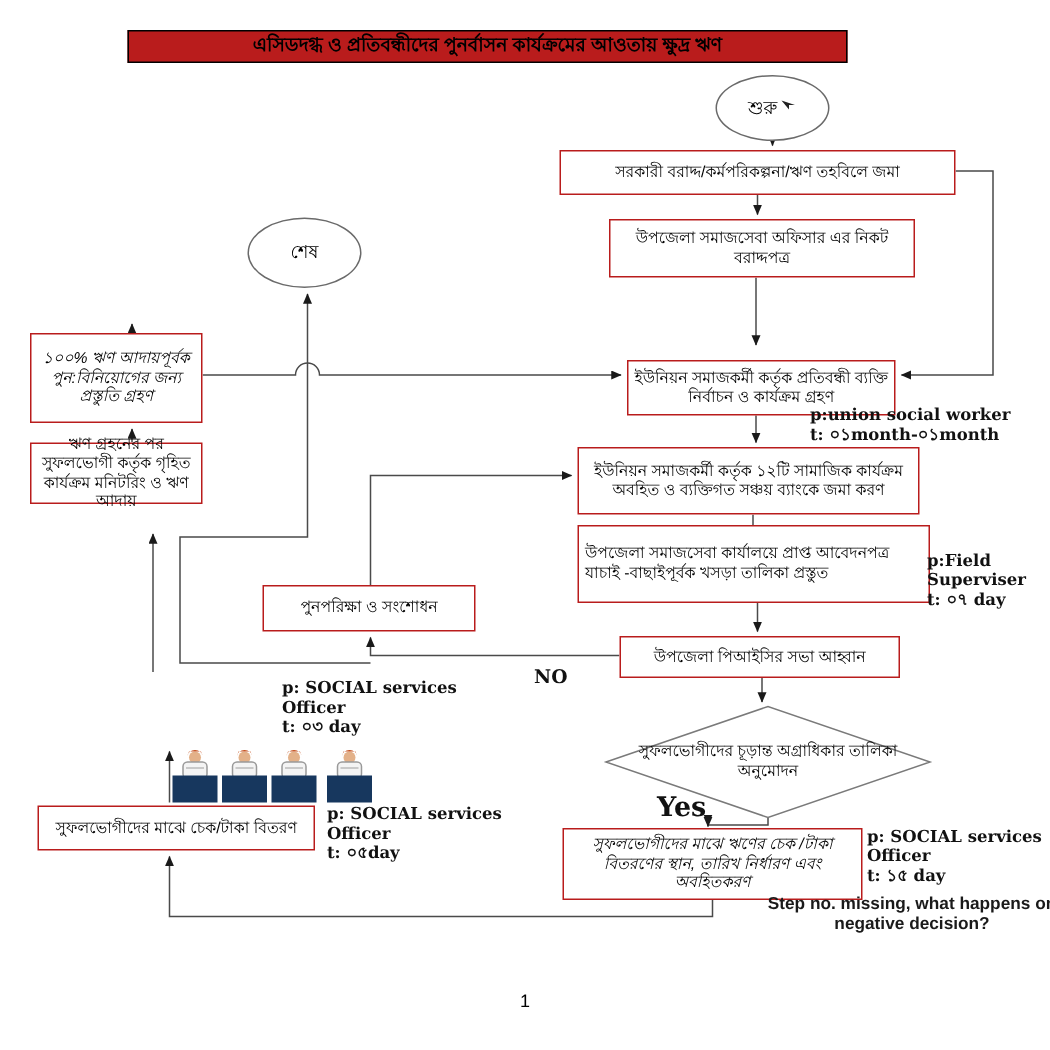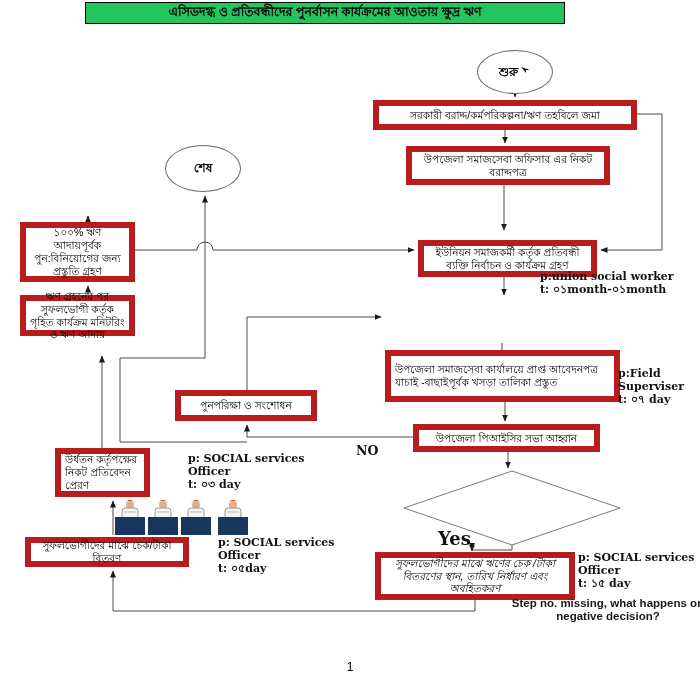--- a/index.html
+++ b/index.html
@@ -1,48 +1,48 @@
 <!DOCTYPE html>
 <html><head>
 <meta charset="utf-8">
 <style>
   html,body{margin:0;padding:0;background:#fff;}
   #canvas{position:relative;width:700px;height:700px;background:#ffffff;overflow:hidden;
           font-family:"Liberation Sans",sans-serif;color:#000;}
   #wires{position:absolute;left:0;top:0;width:700px;height:700px;}
-  .node{position:absolute;background:#fff;border:6px solid #b91c1c;display:flex;
+  .node{position:absolute;background:#fff;border:1px solid #b91c1c;display:flex;
         align-items:center;justify-content:center;text-align:center;
         font-size:10.5px;line-height:1.22;padding:2px 4px;box-sizing:border-box;}
-  .oval{border-radius:50%;border:1px solid #6a6a6a;font-size:12px;font-weight:bold;}
+  .oval{border-radius:50%;border:1px solid #6a6a6a;font-size:12px;}
   .lefttxt{justify-content:flex-start;text-align:left;}
   .freelabel{position:absolute;font-family:"DejaVu Serif","Liberation Serif",serif;
              font-weight:bold;font-size:11px;line-height:1.18;color:#111;}
-  .titlebar{position:absolute;left:85px;top:2px;width:478px;height:20px;background:#22c55e;
+  .titlebar{position:absolute;left:85px;top:20px;width:478px;height:20px;background:#b91c1c;
             border:1px solid #000;display:flex;align-items:center;justify-content:center;
             font-weight:bold;font-size:12.5px;}
   .notetxt{position:absolute;font-weight:bold;font-size:11.5px;line-height:1.15;
            text-align:center;font-family:"Liberation Sans",sans-serif;color:#1a1a1a;}
   .diamond-text{position:absolute;display:flex;align-items:center;justify-content:center;
                 text-align:center;font-size:10.5px;line-height:1.25;background:transparent;border:none;}
   .pagenum{position:absolute;left:340px;top:660px;width:20px;text-align:center;font-size:12px;}
   .icons-row{position:absolute;left:114px;top:497px;display:flex;gap:1px;}
   
   #n-start{left:477px;top:50px;width:76px;height:44px;}
   #n-end{left:165px;top:145px;width:76px;height:47px;}
   #n-govt{left:373px;top:100px;width:264px;height:30px;}
   #n-letter{left:406px;top:146px;width:204px;height:39px;}
   #n-select{left:418px;top:240px;width:179px;height:37px;}
   #n-inform{left:385px;top:298px;width:228px;height:45px;}
   #n-verify{left:385px;top:350px;width:235px;height:52px;}
   #n-pic{left:413px;top:424px;width:187px;height:28px;}
   #n-schedule{left:375px;top:552px;width:200px;height:48px;font-style:italic;}
-  #n-distribute{left:25px;top:537px;width:164px;height:30px;}
+  #n-distribute{left:25px;top:537px;width:185px;height:30px;}
   #n-report{left:55px;top:448px;width:95px;height:49px;}
   #n-monitor{left:20px;top:295px;width:115px;height:41px;}
-  #n-reinvest{left:20px;top:222px;width:115px;height:60px;}
+  #n-reinvest{left:20px;top:222px;width:115px;height:60px;font-style:italic;}
   #n-revision{left:175px;top:390px;width:142px;height:31px;}
   #t-decision{left:418px;top:484px;width:188px;height:48px;}
   #a-union{left:540px;top:271px;}
   #a-field{left:618px;top:368px;}
   #a-report{left:188px;top:453px;}
   #a-dist{left:218px;top:537px;}
   #a-sched{left:578px;top:552px;}
   #l-no{left:356px;top:444px;font-size:12.5px;}
   #l-yes{left:438px;top:528px;font-size:18px;}
   #note1{left:510px;top:597px;width:196px;}
@@ -100,25 +100,26 @@
       <path d="M10,7 L1,4 L6,10 L6,7 Z" fill="#222"></path>
       </svg>
   </div>
   <div class="node oval" id="n-end">
     <span>শেষ</span>
   </div>
 
   <div class="node" id="n-govt">সরকারী বরাদ্দ/কর্মপরিকল্পনা/ঋণ তহবিলে জমা</div>
   <div class="node" id="n-letter">উপজেলা সমাজসেবা অফিসার এর নিকট বরাদ্দপত্র</div>
   <div class="node" id="n-select">ইউনিয়ন সমাজকর্মী কর্তৃক প্রতিবন্ধী ব্যক্তি নির্বাচন ও কার্যক্রম গ্রহণ</div>
+  <div class="node" id="n-inform">ইউনিয়ন সমাজকর্মী কর্তৃক ১২টি সামাজিক কার্যক্রম অবহিত ও ব্যক্তিগত সঞ্চয় ব্যাংকে জমা করণ</div>
   <div class="node" id="n-pic">উপজেলা পিআইসির সভা আহ্বান</div>
   <div class="node lefttxt" id="n-verify" style="text-align:left;">উপজেলা সমাজসেবা কার্যালয়ে প্রাপ্ত আবেদনপত্র যাচাই -বাছাইপূর্বক খসড়া তালিকা প্রস্তুত</div>
+  <div class="diamond-text" id="t-decision">সুফলভোগীদের চূড়ান্ত অগ্রাধিকার তালিকা অনুমোদন</div>
   <div class="node" id="n-schedule">সুফলভোগীদের মাঝে ঋণের চেক /টাকা বিতরণের স্থান, তারিখ নির্ধারণ এবং অবহিতকরণ</div>
   <div class="node" id="n-distribute">সুফলভোগীদের মাঝে চেক/টাকা বিতরণ</div>
-  <div class="node lefttxt" id="n-report" style="text-align:left;">উর্ধতন কর্তৃপক্ষের নিকট প্রতিবেদন প্রেরণ</div>
   <div class="node" id="n-monitor">ঋণ গ্রহনের পর সুফলভোগী কর্তৃক গৃহিত কার্যক্রম মনিটরিং ও ঋণ আদায়</div>
   <div class="node" id="n-reinvest">১০০% ঋণ আদায়পূর্বক পুন:বিনিয়োগের জন্য প্রস্তুতি গ্রহণ</div>
   <div class="node" id="n-revision">পুনপরিক্ষা ও সংশোধন</div>
 
   <div class="freelabel" id="a-union">
     <div>p:union social worker</div>
     <div>t: ০১month-০১month</div>
   </div>
   <div class="freelabel" id="a-field">
     <div>p:Field</div>

